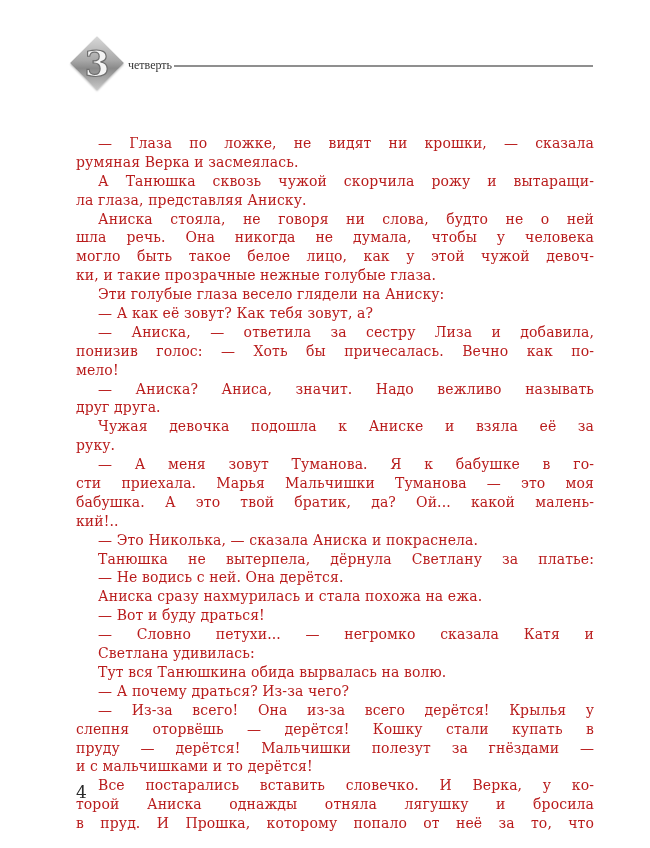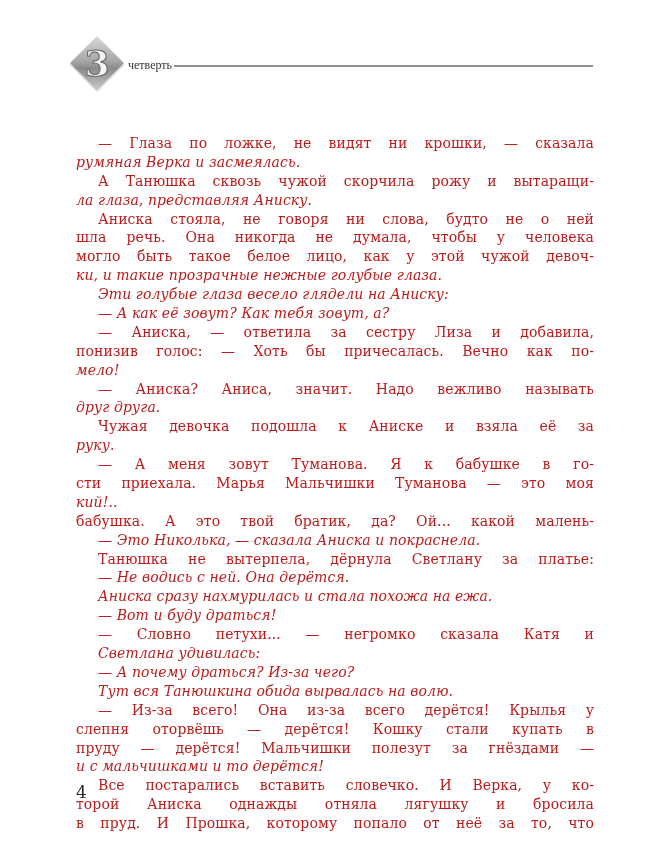--- a/index.html
+++ b/index.html
@@ -81,21 +81,20 @@
     }
     .line {
       display: block;
       white-space: nowrap;
       text-align: justify;
       text-align-last: justify;
       height: 18.9px;
     }
     .line.last {
       text-align-last: left;
-      font-style: italic;
     }
     .line.indent {
       padding-left: 22px;
     }
     .page-number {
       position: absolute;
       left: 76px;
       top: 782px;
       font-family: "DejaVu Serif", serif;
       font-size: 17px;
@@ -127,31 +126,31 @@
     <span class="line indent last">— А как её зовут? Как тебя зовут, а?</span>
     <span class="line indent">— Аниска, — ответила за сестру Лиза и добавила,</span>
     <span class="line">понизив голос: — Хоть бы причесалась. Вечно как по-</span>
     <span class="line last">мело!</span>
     <span class="line indent">— Аниска? Аниса, значит. Надо вежливо называть</span>
     <span class="line last">друг друга.</span>
     <span class="line indent">Чужая девочка подошла к Аниске и взяла её за</span>
     <span class="line last">руку.</span>
     <span class="line indent">— А меня зовут Туманова. Я к бабушке в го-</span>
     <span class="line">сти приехала. Марья Мальчишки Туманова — это моя</span>
+    <span class="line">бабушка. А это твой братик, да? Ой... какой малень-</span>
     <span class="line last">кий!..</span>
-    <span class="line">бабушка. А это твой братик, да? Ой... какой малень-</span>
     <span class="line indent last">— Это Николька, — сказала Аниска и покраснела.</span>
     <span class="line indent">Танюшка не вытерпела, дёрнула Светлану за платье:</span>
     <span class="line indent last">— Не водись с ней. Она дерётся.</span>
     <span class="line indent last">Аниска сразу нахмурилась и стала похожа на ежа.</span>
     <span class="line indent last">— Вот и буду драться!</span>
     <span class="line indent">— Словно петухи... — негромко сказала Катя и</span>
     <span class="line indent last">Светлана удивилась:</span>
+    <span class="line indent last">Тут вся Танюшкина обида вырвалась на волю.</span>
     <span class="line indent last">— А почему драться? Из-за чего?</span>
-    <span class="line indent last">Тут вся Танюшкина обида вырвалась на волю.</span>
     <span class="line indent">— Из-за всего! Она из-за всего дерётся! Крылья у</span>
     <span class="line">слепня оторвёшь — дерётся! Кошку стали купать в</span>
     <span class="line">пруду — дерётся! Мальчишки полезут за гнёздами —</span>
     <span class="line last">и с мальчишками и то дерётся!</span>
     <span class="line indent">Все постарались вставить словечко. И Верка, у ко-</span>
     <span class="line">торой Аниска однажды отняла лягушку и бросила</span>
     <span class="line">в пруд. И Прошка, которому попало от неё за то, что</span>
   </div>
 
 <div class="page-number">4</div>

